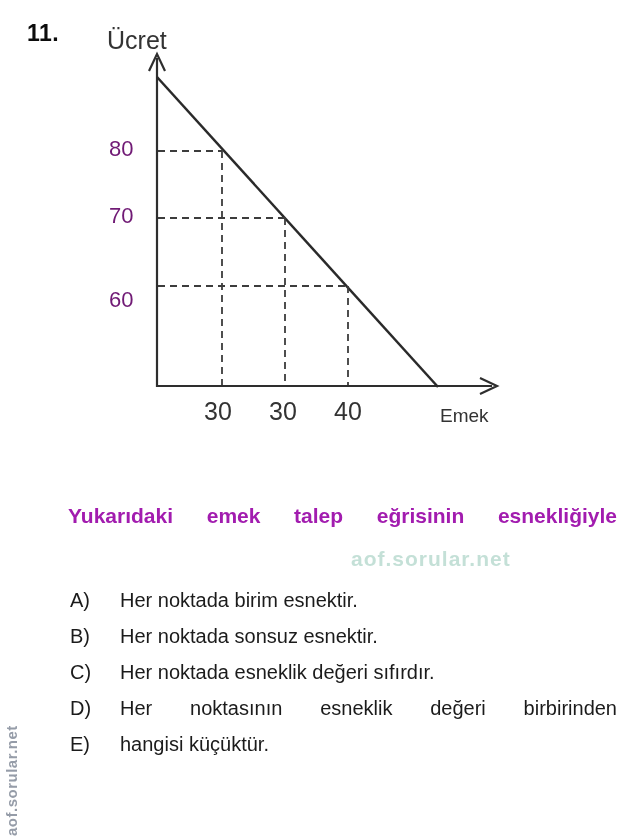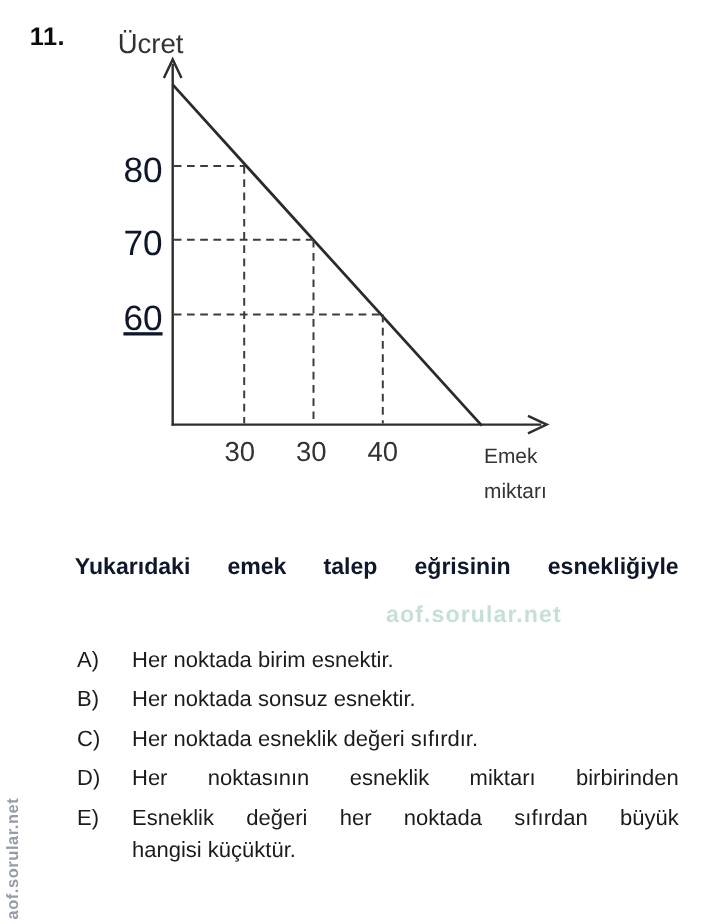--- a/index.html
+++ b/index.html
@@ -6,37 +6,37 @@
   .page{
     position:relative;width:640px;height:840px;background:#ffffff;
     font-family:"Liberation Sans", sans-serif;color:#111;overflow:hidden;
     margin:0 auto;
   }
   .abs{position:absolute;}
   
   .qnum{left:27px;top:20px;font-size:23px;font-weight:bold;color:#0c0c0c;letter-spacing:.5px;}
   
   .axis-title-y{left:75px;top:26px;font-size:25px;color:#333;margin-left:32px;}
-  .ytick{width:42px;text-align:center;font-size:32px;color:#0f172a;}
+  .ytick{width:42px;text-align:left;font-size:22px;color:#701a75;}
   .xtick{width:44px;text-align:center;font-size:25px;color:#333;}
   .x-axis-title{left:440px;top:400px;font-size:19px;color:#333;line-height:32px;}
   
   .chart-svg{left:0;top:0;width:640px;height:840px;pointer-events:none;}
   
   .wm-left{
     left:3px;top:836px;width:142px;font-size:15px;font-weight:bold;color:#959ca8;
     transform:rotate(-90deg);transform-origin:0 0;letter-spacing:.5px;z-index:0;
   }
   .wm-center{
     left:351px;top:547px;font-size:21px;font-weight:bold;color:rgba(148,198,182,.55);
     letter-spacing:1px;z-index:0;
   }
   
   .question{
-    left:68px;top:499px;width:549px;font-size:21px;font-weight:bold;color:#0f172a;
+    left:68px;top:499px;width:549px;font-size:21px;font-weight:bold;color:#a21caf;
     line-height:33px;z-index:1;
   }
   .q-line1{display:block;text-align:justify;text-align-last:justify;}
   .q-line2{display:block;word-spacing:5px;}
   
   .options{left:70px;top:586px;width:547px;z-index:1;}
   .option{display:flex;align-items:flex-start;margin-bottom:7px;font-size:20px;color:#1b1b1b;line-height:29px;}
   .opt-letter{flex:0 0 50px;}
   .opt-text{flex:1 1 auto;}
   .opt-line{display:block;}
@@ -67,27 +67,26 @@
     <path d="M158,286 L348,286" stroke="#3c3c3c" stroke-width="1.8" stroke-dasharray="7 5" fill="none"></path>
 
     <path d="M222,151 L222,385" stroke="#3c3c3c" stroke-width="1.8" stroke-dasharray="7 5" fill="none"></path>
     <path d="M285,218 L285,385" stroke="#3c3c3c" stroke-width="1.8" stroke-dasharray="7 5" fill="none"></path>
     <path d="M348,286 L348,385" stroke="#3c3c3c" stroke-width="1.8" stroke-dasharray="7 5" fill="none"></path>
   </svg>
 
   <div class="abs axis-title-y">Ücret</div>
   <div class="abs ytick" style="left:109px;top:136px;">80</div>
   <div class="abs ytick" style="left:109px;top:203px;">70</div>
-  <div class="abs ytick" style="left:109px;top:271px;text-decoration:underline;">60</div>
+  <div class="abs ytick" style="left:109px;top:287px;">60</div>
   <div class="abs xtick" style="left:196px;top:397px;">30</div>
   <div class="abs xtick" style="left:261px;top:397px;">30</div>
   <div class="abs xtick" style="left:326px;top:397px;text-align:center;">40</div>
   <div class="abs x-axis-title">
     <span class="opt-line">Emek</span>
-    <span class="opt-line">miktarı</span>
   </div>
 
   <div class="abs question">
     <span class="q-line1">Yukarıdaki emek talep eğrisinin esnekliğiyle</span>
   </div>
 
   <div class="abs options">
 
     <div class="option">
       <span class="opt-letter">A)</span>
@@ -106,26 +105,25 @@
     <div class="option">
       <span class="opt-letter">C)</span>
       <span class="opt-text">
         <span class="opt-line">Her noktada esneklik değeri sıfırdır.</span>
       </span>
     </div>
 
     <div class="option">
       <span class="opt-letter">D)</span>
       <span class="opt-text">
-        <span class="opt-line jfull">Her noktasının esneklik miktarı birbirinden</span>
+        <span class="opt-line jfull">Her noktasının esneklik değeri birbirinden</span>
       </span>
     </div>
 
     <div class="option">
       <span class="opt-letter">E)</span>
       <span class="opt-text">
-        <span class="opt-line jfull">Esneklik değeri her noktada sıfırdan büyük</span>
         <span class="opt-line">hangisi küçüktür.</span>
       </span>
     </div>
 
   </div>
 </div>
 
 </body></html>

